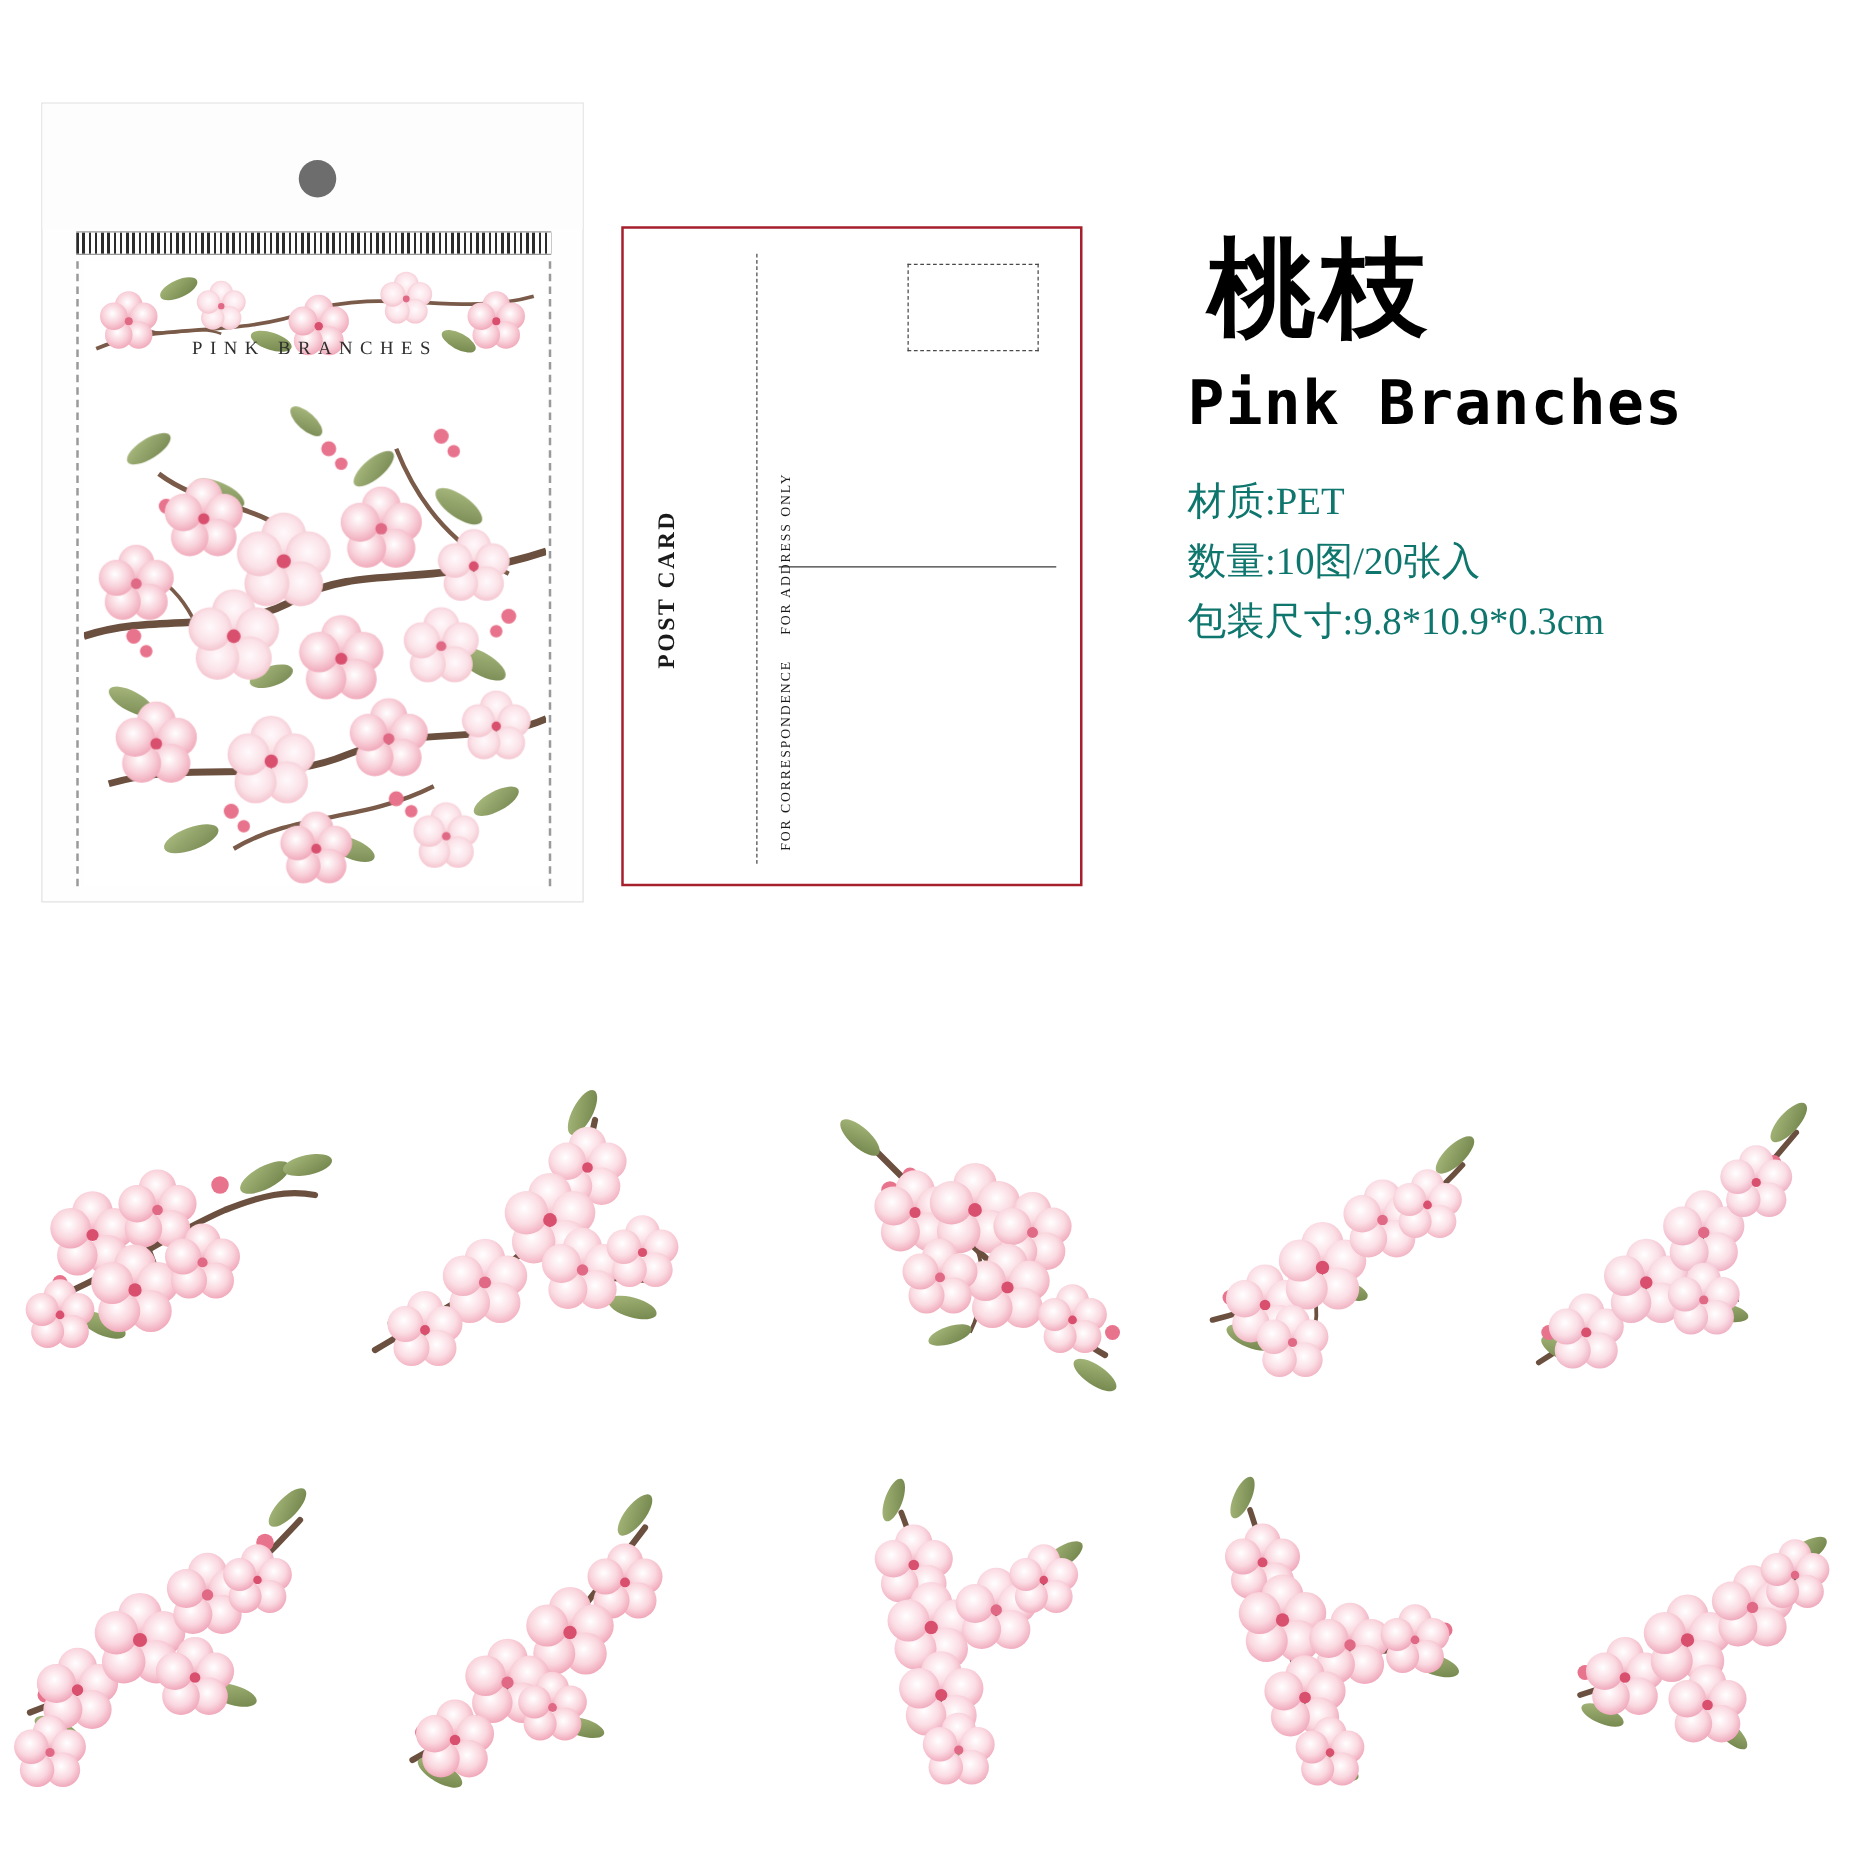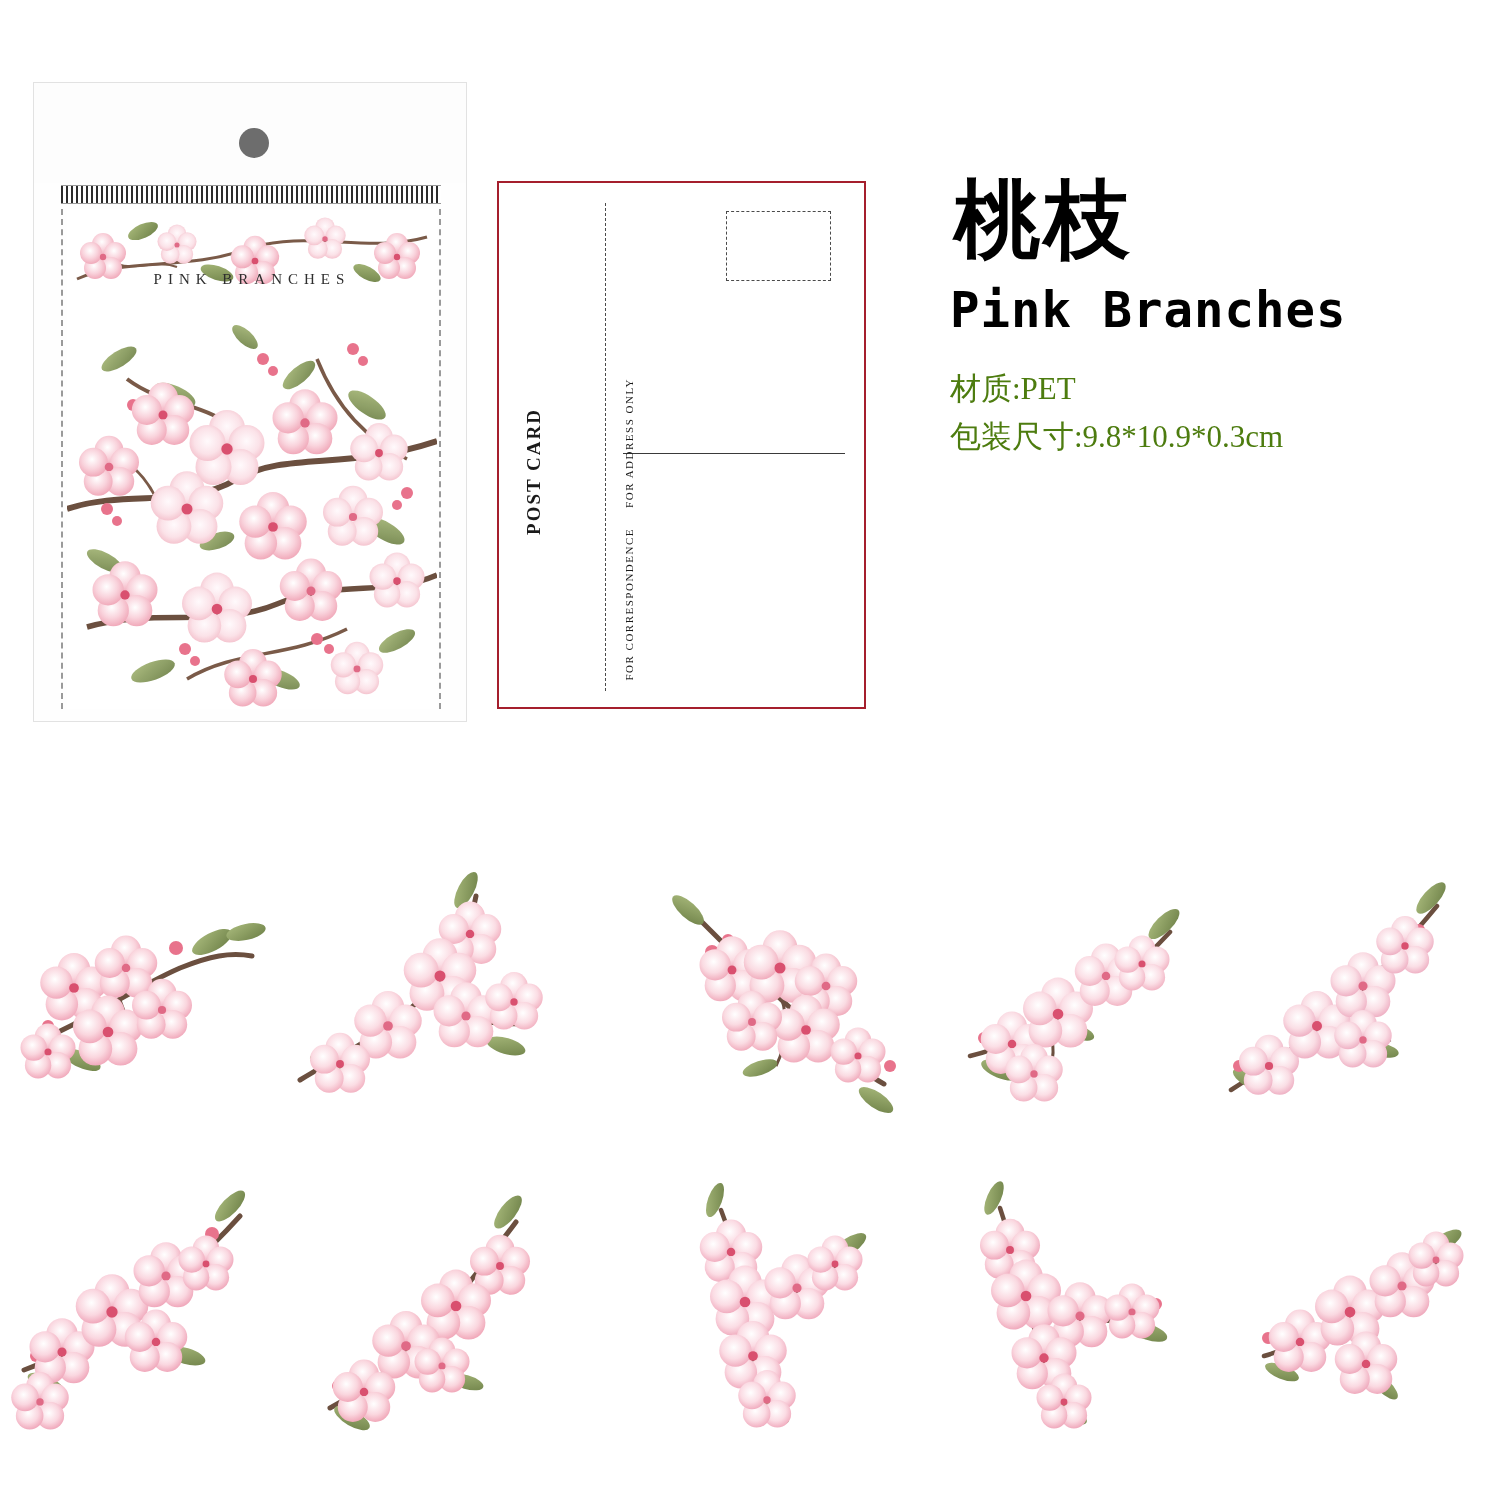--- a/index.html
+++ b/index.html
@@ -136,39 +136,39 @@
     left: 950px; top: 170px;
     width: 520px;
   }
   #title-cn {
     font-family: "Liberation Sans", sans-serif;
     font-size: 86px;
     font-weight: bold;
     color: #000;
     line-height: 1.05;
     letter-spacing: 4px;
-    margin: 4px;
+    margin: 16px;
   }
   #title-en {
     font-family: "DejaVu Sans Mono", monospace;
     font-size: 49px;
     font-weight: bold;
     color: #000;
     margin: 18px 0 0 0;
     letter-spacing: 1px;
   }
   #spec-list {
     margin: 26px 0 0 0;
     padding: 0;
     list-style: none;
   }
   #spec-list li {
     font-family: "Liberation Serif", serif;
     font-size: 31px;
-    color: #4d7c0f;
+    color: #0f766e;
     line-height: 1.55;
     white-space: nowrap;
   }
 
   
   #sticker-grid {
     position: absolute;
     left: 0; top: 840px;
     width: 1500px; height: 660px;
   }
@@ -430,20 +430,21 @@
     <div class="vert-text" id="pc-title">POST CARD</div>
     <div class="vert-text" id="pc-address-only">FOR  ADDRESS  ONLY</div>
     <div class="vert-text" id="pc-correspondence">FOR  CORRESPONDENCE</div>
   </div>
 
   <div id="info-panel">
     <h1 id="title-cn">桃枝</h1>
     <h2 id="title-en">Pink Branches</h2>
     <ul id="spec-list">
       <li>材质:PET</li>
+      <li>数量:10图/20张入</li>
       <li>包装尺寸:9.8*10.9*0.3cm</li>
     </ul>
   </div>
 </div>
 
 <div id="sticker-grid">
 
   <div class="sticker-cell" style="left:0px;   top:20px;">
     <svg class="sticker-art" viewBox="0 0 300 300">
       <defs>

